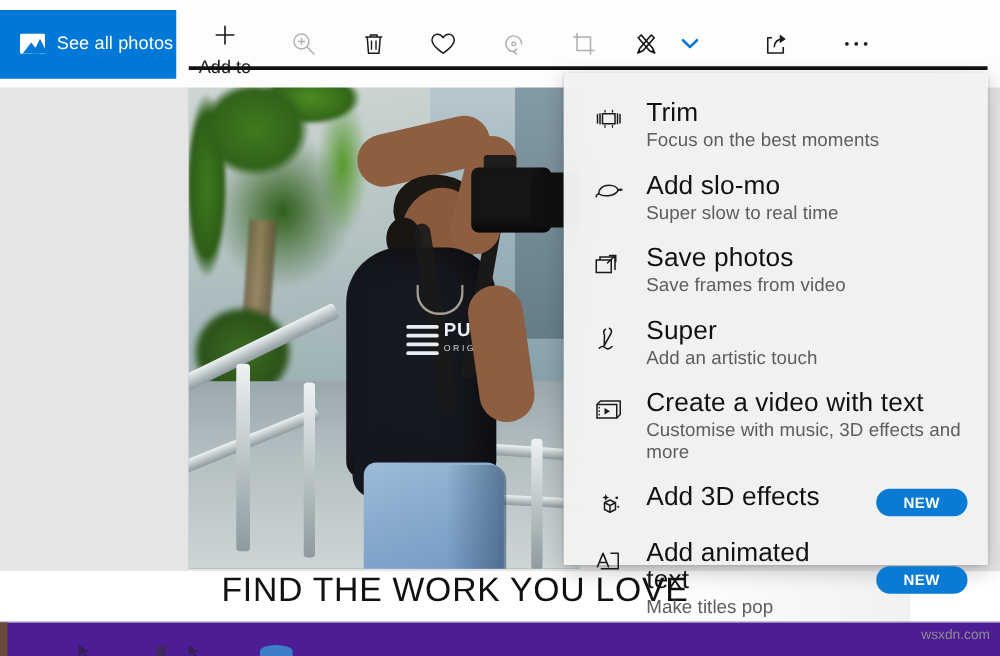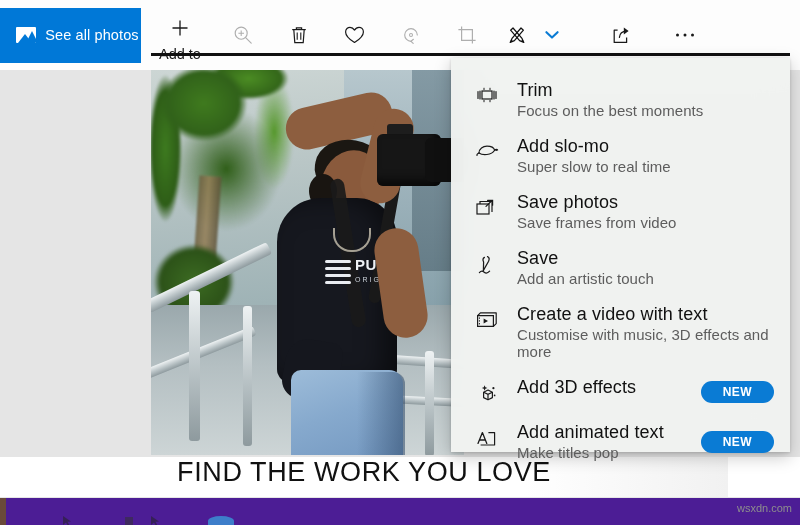--- a/index.html
+++ b/index.html
@@ -208,21 +208,21 @@
     box-sizing:border-box;padding:14px 0 12px 0;
     backdrop-filter:blur(16px);
   }
   .menu-item{
     display:flex;align-items:flex-start;gap:16px;
     padding:9px 16px 9px 22px;cursor:default;position:relative;
   }
   .mi-icon{width:28px;flex:0 0 28px;display:flex;align-items:center;justify-content:center;
            padding-top:5px;color:#1a1a1a;}
   .mi-text{flex:1 1 auto;min-width:0;}
-  .mi-title{font-size:18px;color:#111111;line-height:19px;letter-spacing:.1px;}
+  .mi-title{font-size:21px;color:#111111;line-height:19px;letter-spacing:.1px;}
   .mi-sub{font-size:15px;color:#5d5d5d;line-height:17px;margin-top:2px;letter-spacing:.05px;}
   .badge-new{
     align-self:center;flex:0 0 auto;background:#0a7bd4;color:#ffffff;
     font-size:12px;font-weight:700;letter-spacing:.4px;
     padding:4px 22px;border-radius:11px;margin-left:8px;
   }
 </style>
 </head>
 <body>
 
@@ -431,21 +431,21 @@
 
     <div class="menu-item">
       <span class="mi-icon">
         <svg width="22" height="22" viewBox="0 0 22 22">
           <path d="M11.5 2.6 C13.2 3.4 13.6 5 12.6 7.2 L7.4 16.4" stroke="#1a1a1a" stroke-width="1.25" fill="none" stroke-linecap="round"></path>
           <path d="M8.4 3.4 C6.8 4.4 6.6 6 7.6 8 L7.4 16.4" stroke="#1a1a1a" stroke-width="1.25" fill="none" stroke-linecap="round"></path>
           <path d="M3.4 18.6 C5 16.8 6.6 16.8 8.2 18.2 C9.8 19.6 11.8 19.2 13.6 17.2" stroke="#1a1a1a" stroke-width="1.25" fill="none" stroke-linecap="round"></path>
         </svg>
       </span>
       <span class="mi-text">
-        <span class="mi-title">Save</span>
+        <span class="mi-title">Super</span>
         <span class="mi-sub" style="display:block">Add an artistic touch</span>
       </span>
     </div>
 
     <div class="menu-item">
       <span class="mi-icon">
         <svg width="24" height="20" viewBox="0 0 24 20">
           <path d="M2.6 5.6 H18.4 V16.4 H2.6 Z" stroke="#1a1a1a" stroke-width="1.2" fill="none"></path>
           <path d="M2.6 5.6 L5.4 2.8 H21.2 V13.6 L18.4 16.4" stroke="#1a1a1a" stroke-width="1.2" fill="none" stroke-linejoin="round"></path>
           <path d="M8.6 8.4 L13 11 L8.6 13.6 Z" fill="#1a1a1a"></path>

